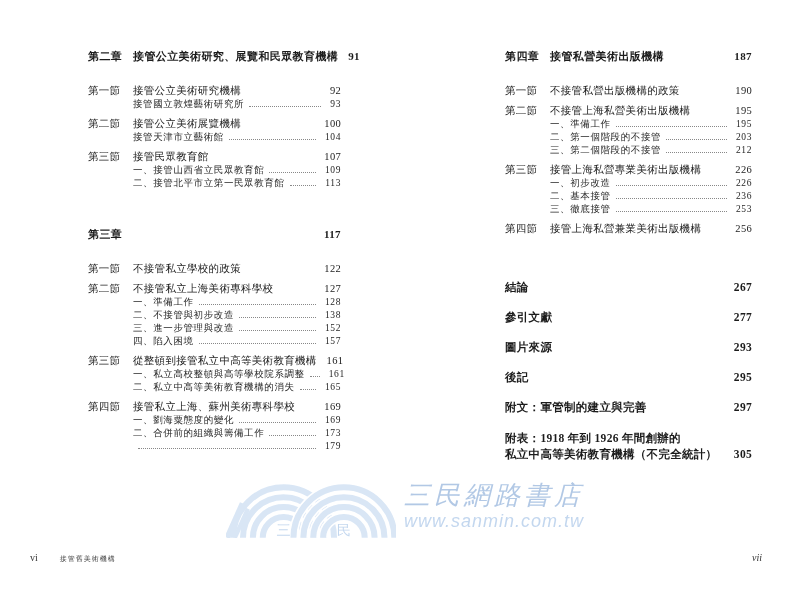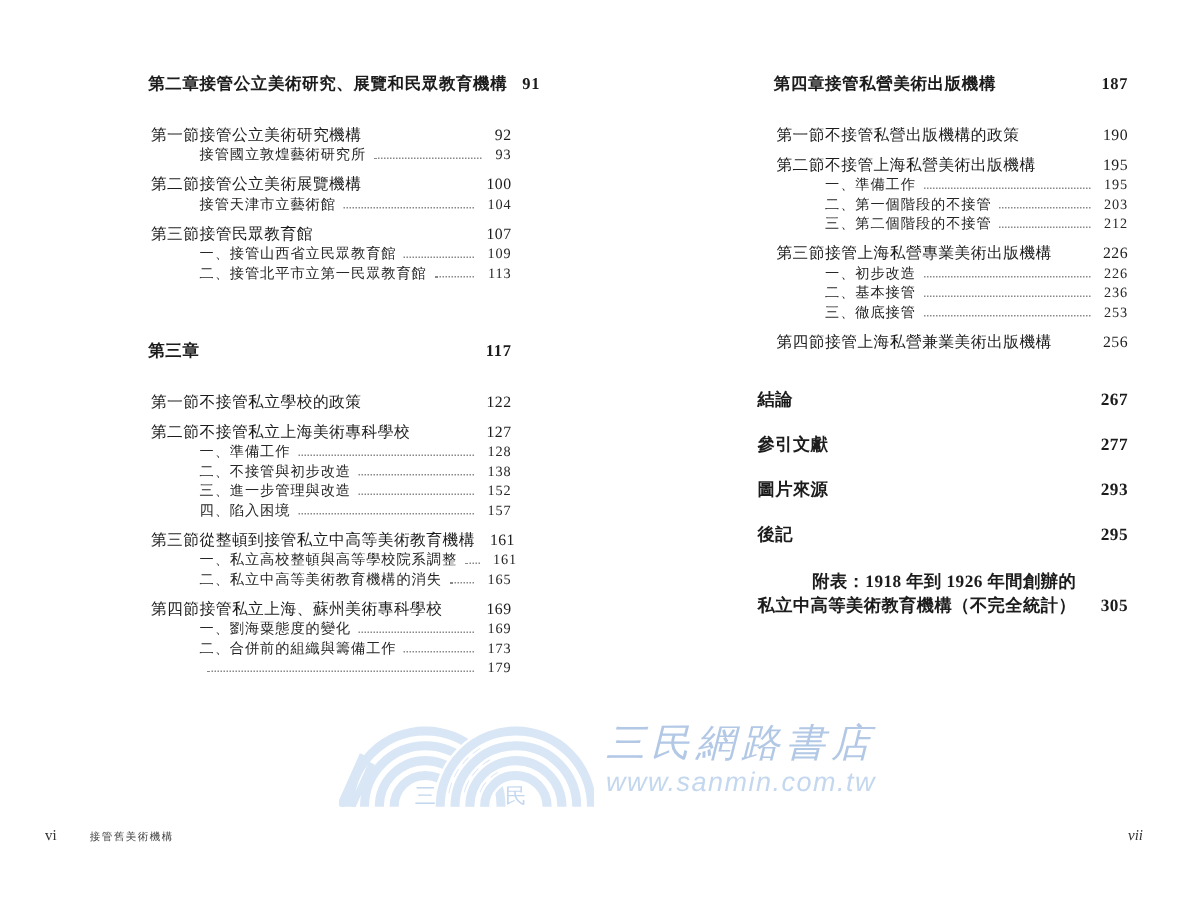--- a/index.html
+++ b/index.html
@@ -5,32 +5,32 @@
   html,body{margin:0;padding:0;}
   body{
     width:800px;height:600px;background:#ffffff;position:relative;overflow:hidden;
     font-family:"Liberation Serif","DejaVu Serif",serif;color:#1c1c1c;
   }
   .page{position:absolute;inset:0;background:#ffffff;}
   
   .col{position:absolute;top:48px;display:flex;flex-direction:column;z-index:2;}
   .col-left{left:88px;width:253px;}
   .col-right{left:505px;width:247px;}
-  .row{display:flex;align-items:baseline;text-align:right;}
+  .row{display:flex;align-items:baseline;}
   .row .lab{flex:0 0 45px;white-space:nowrap;}
   .row .tit{white-space:nowrap;}
   .row .num{margin-left:6px;white-space:nowrap;}
   .fill{flex:1 1 auto;min-width:4px;}
   .dots{flex:1 1 auto;min-width:10px;border-bottom:1px dotted #888;margin:0 3px 3px 5px;}
   .row.chapter{font-weight:bold;font-size:11px;line-height:16px;letter-spacing:0.4px;margin-bottom:14px;}
   .row.chapter:not(:first-child){margin-top:36px;}
   .row.section{font-size:10.5px;line-height:14px;letter-spacing:0.3px;margin-top:6px;}
   .row.sub{font-size:9.5px;line-height:13px;letter-spacing:0.6px;padding-left:45px;color:#262626;}
   .row.back{font-weight:bold;font-size:11.5px;line-height:15px;letter-spacing:0.3px;margin-top:15px;}
-  .row.section + .row.back{margin-top:24px;gap:46px;}
+  .row.section + .row.back{margin-top:44px;gap:46px;}
   .row.back.multi{align-items:flex-end;}
   .row.back.multi .tit{line-height:16px;}
   
   .footer-left{position:absolute;left:30px;top:552px;z-index:2;display:flex;align-items:baseline;}
   .folio{font-size:10px;color:#333;}
   .running-title{font-size:7px;color:#444;margin-left:22px;letter-spacing:1px;}
   .footer-right{position:absolute;left:752px;top:552px;z-index:2;font-style:italic;}
   
   .watermark{position:absolute;left:226px;top:480px;z-index:1;display:flex;align-items:flex-start;opacity:0.95;pointer-events:none;}
   .wm-logo{width:170px;height:58px;}
@@ -235,20 +235,25 @@
       </div>
       <div class="row back">
         <span class="tit">圖片來源</span>
         <span class="fill"></span>
         <span class="num">293</span>
       </div>
       <div class="row back">
         <span class="tit">後記</span>
         <span class="fill"></span>
         <span class="num">295</span>
+      </div>
+      <div class="row back">
+        <span class="tit">附文：軍管制的建立與完善</span>
+        <span class="fill"></span>
+        <span class="num">297</span>
       </div>
       <div class="row back multi">
         <span class="tit">
           <div>附表：1918 年到 1926 年間創辦的</div>
           <div>私立中高等美術教育機構（不完全統計）</div>
         </span>
         <span class="fill"></span>
         <span class="num">305</span>
       </div>
     </div>

